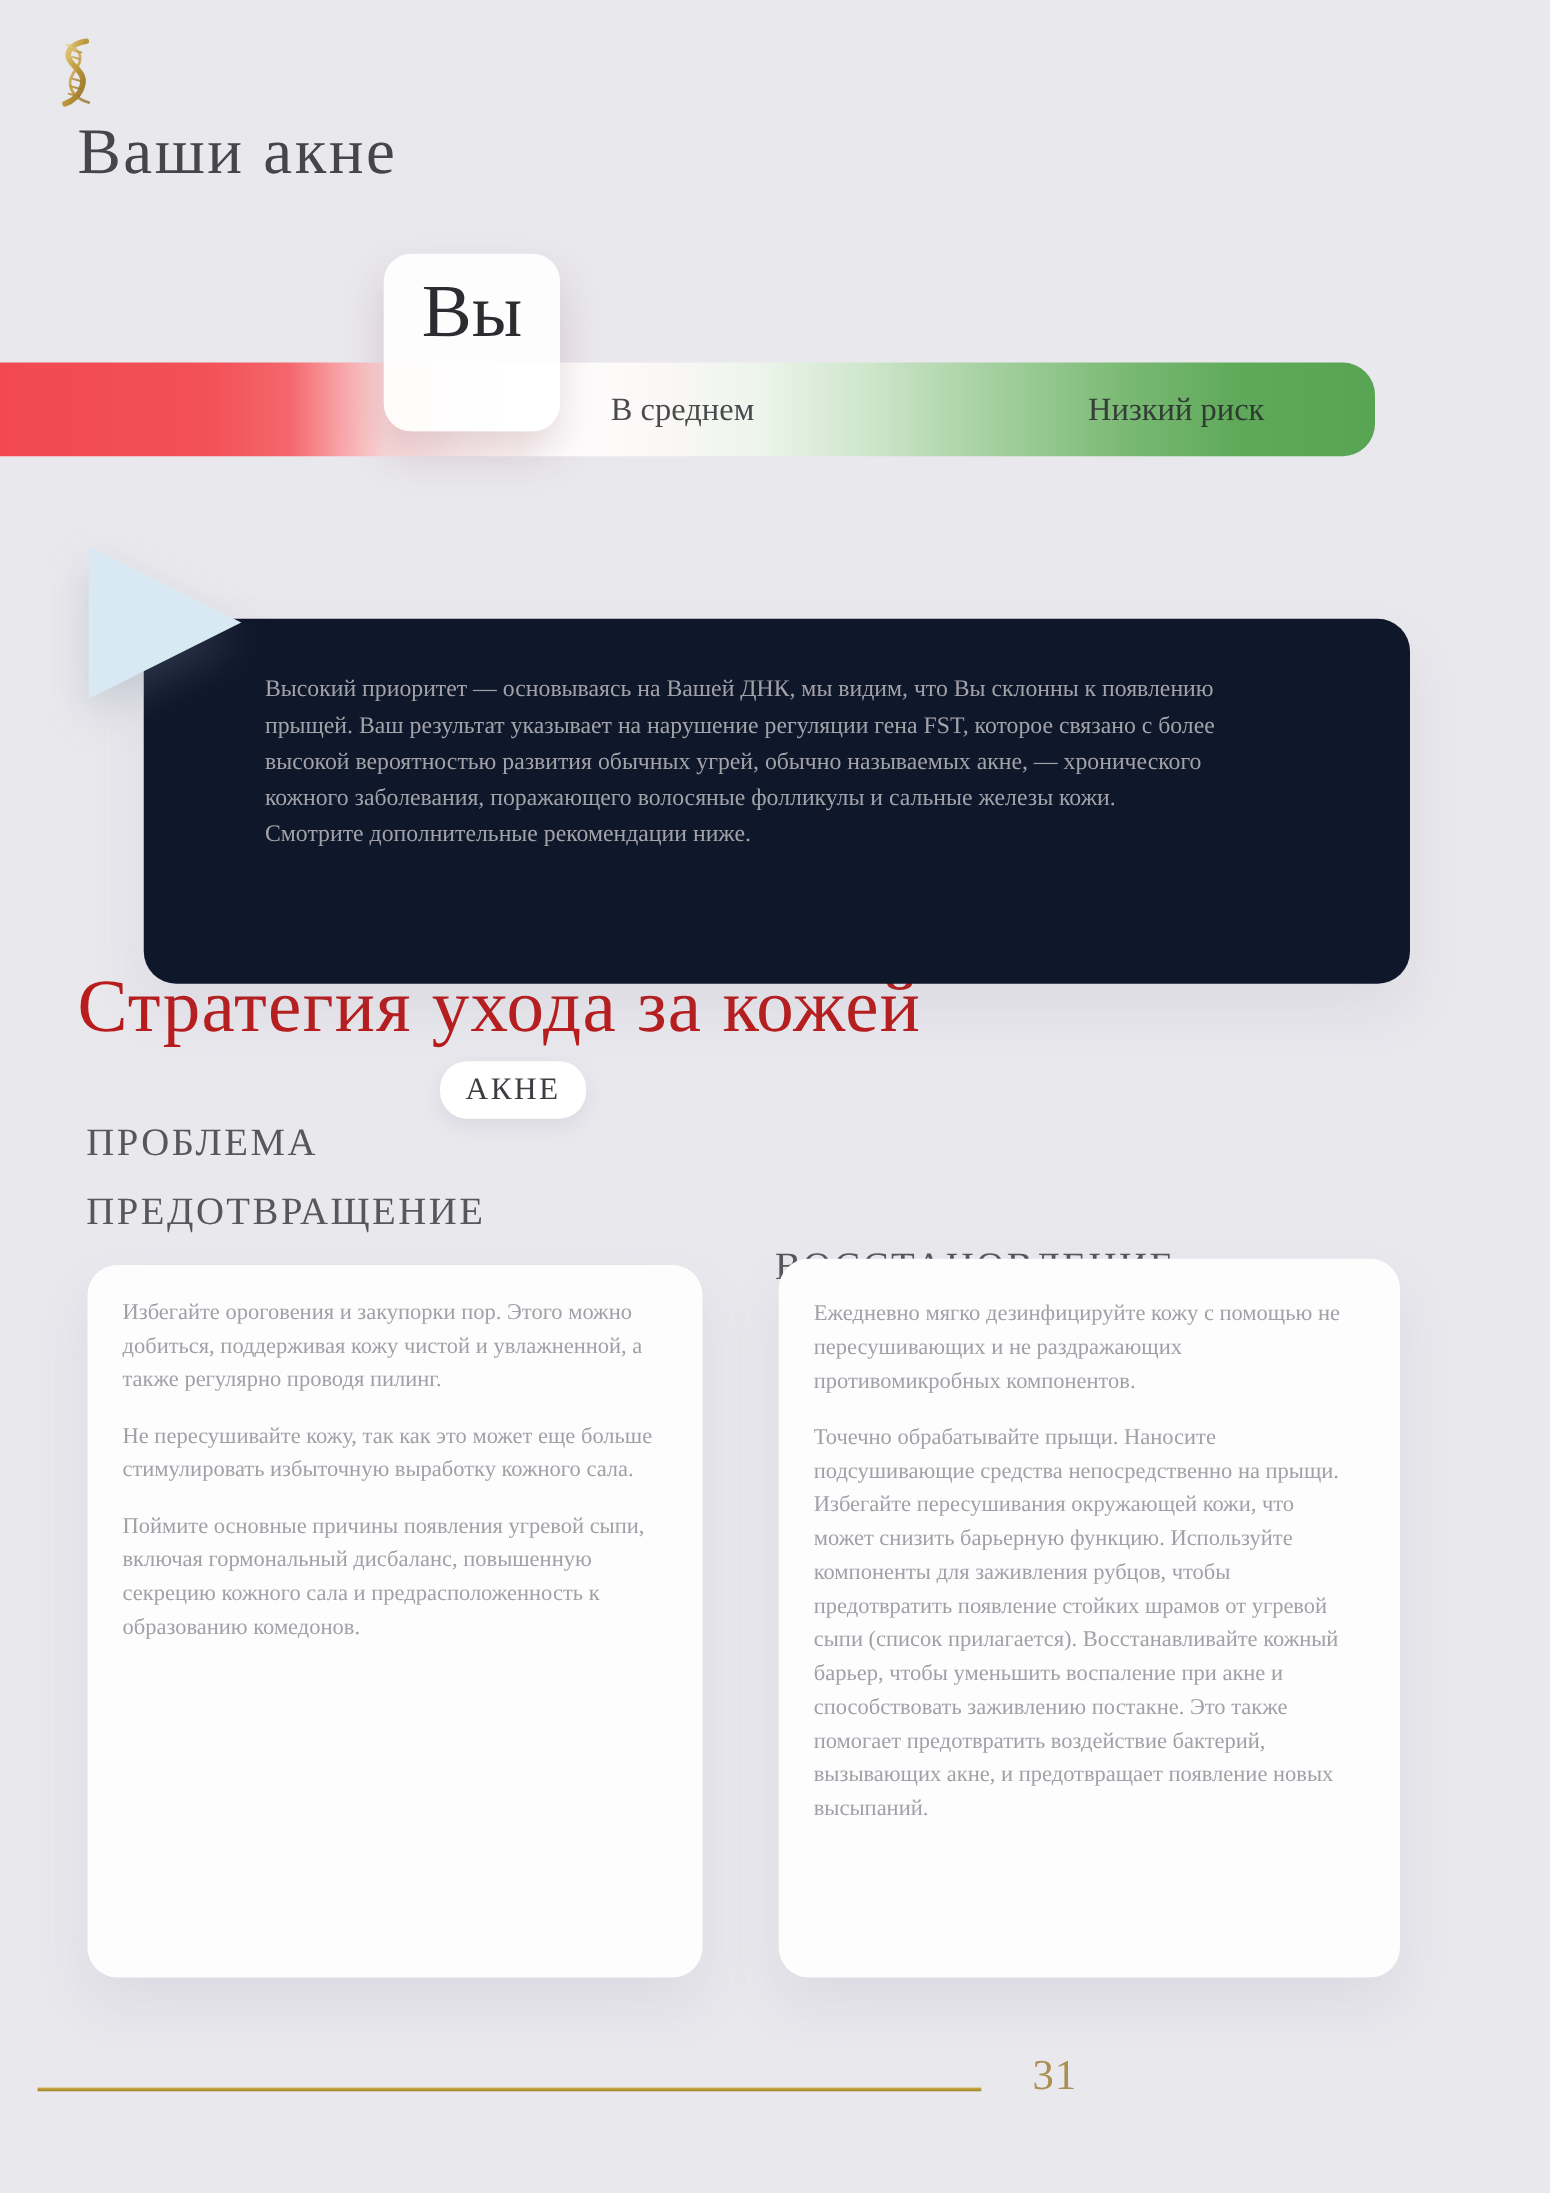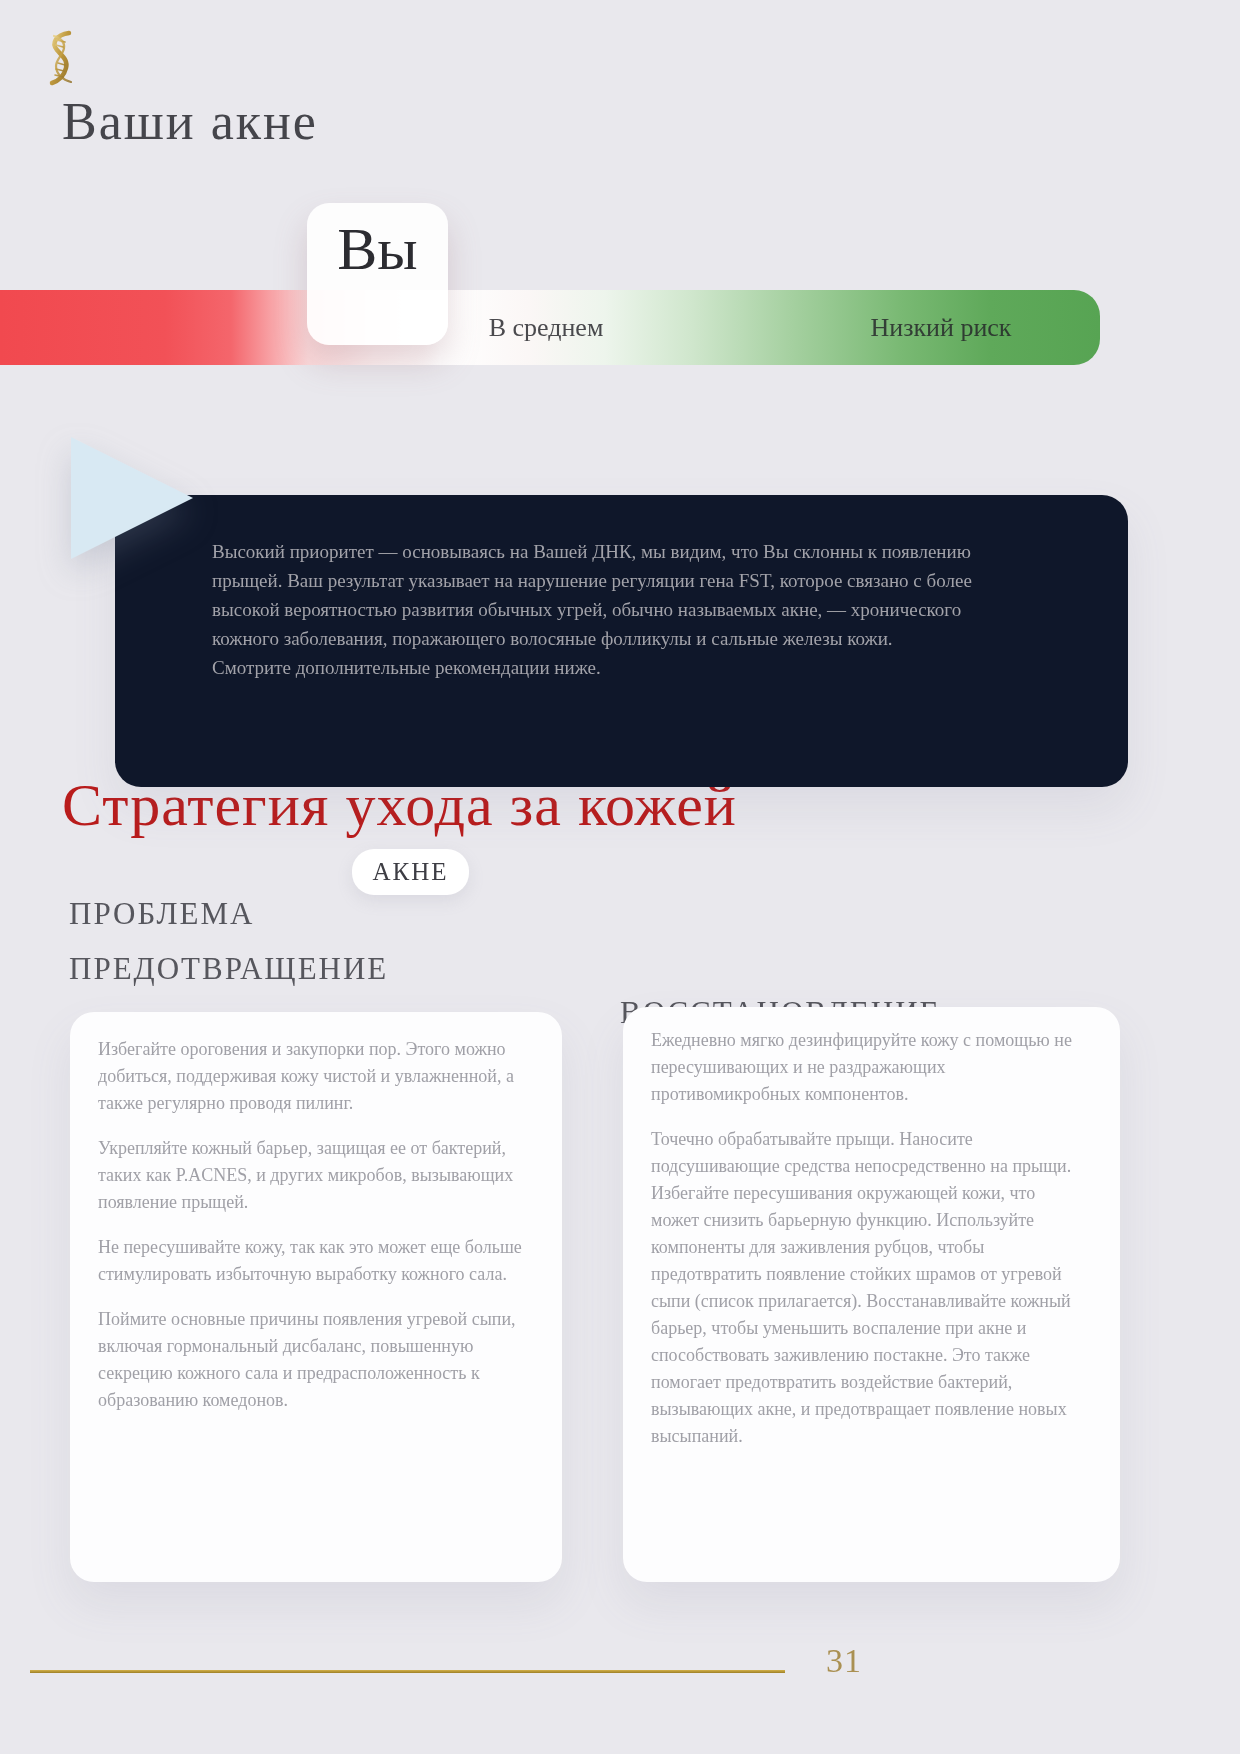--- a/index.html
+++ b/index.html
@@ -76,21 +76,21 @@
     font-size:25px;font-weight:300;letter-spacing:2px;color:#3d3d44;
   }
   .prevention-header{left:69px;top:952px;}
   .restoration-header{left:620px;top:952px;margin-top:44px;}
   
   .text-card{
     position:absolute;background:#fdfdfe;border-radius:24px;box-sizing:border-box;
     box-shadow:0 22px 45px rgba(110,110,140,0.10);
   }
   .prevention-card{left:70px;top:1012px;width:492px;height:570px;padding:24px 40px 0 28px;}
-  .restoration-card{left:623px;top:1007px;width:497px;height:575px;padding:20px 38px 0 28px;}
+  .restoration-card{left:623px;top:1007px;width:497px;height:575px;padding:30px 38px 0 28px;}
   .text-card p{margin:0 0 18px;font-size:18px;line-height:27px;color:#a0a0a7;}
   
   .footer-line{
     position:absolute;left:30px;top:1670px;width:755px;height:3px;
     background:linear-gradient(180deg,#d3b14a,#9d7f26);
   }
   .page-number{
     position:absolute;left:818px;top:1644px;width:52px;text-align:center;
     font-size:34px;font-weight:100;letter-spacing:1px;color:#aa9052;line-height:1;
   }
@@ -136,21 +136,20 @@
   <h2 class="section-title">Стратегия ухода за кожей</h2>
 
   <div class="col-header problem-label">ПРОБЛЕМА</div>
   <div class="problem-badge">АКНЕ</div>
 
   <div class="col-header prevention-header">ПРЕДОТВРАЩЕНИЕ</div>
   <div class="col-header restoration-header">ВОССТАНОВЛЕНИЕ</div>
 
   <div class="text-card prevention-card">
     <p>Избегайте ороговения и закупорки пор. Этого можно добиться, поддерживая кожу чистой и увлажненной, а также регулярно проводя пилинг.</p>
-    <p>Укрепляйте кожный барьер, защищая ее от бактерий, таких как P.ACNES, и других микробов, вызывающих появление прыщей.</p>
     <p>Не пересушивайте кожу, так как это может еще больше стимулировать избыточную выработку кожного сала.</p>
     <p>Поймите основные причины появления угревой сыпи, включая гормональный дисбаланс, повышенную секрецию кожного сала и предрасположенность к образованию комедонов.</p>
   </div>
 
   <div class="text-card restoration-card">
     <p>Ежедневно мягко дезинфицируйте кожу с помощью не пересушивающих и не раздражающих противомикробных компонентов.</p>
     <p>Точечно обрабатывайте прыщи. Наносите подсушивающие средства непосредственно на прыщи. Избегайте пересушивания окружающей кожи, что может снизить барьерную функцию. Используйте компоненты для заживления рубцов, чтобы предотвратить появление стойких шрамов от угревой сыпи (список прилагается). Восстанавливайте кожный барьер, чтобы уменьшить воспаление при акне и способствовать заживлению постакне. Это также помогает предотвратить воздействие бактерий, вызывающих акне, и предотвращает появление новых высыпаний.</p>
   </div>
 
   <div class="footer-line"></div>

